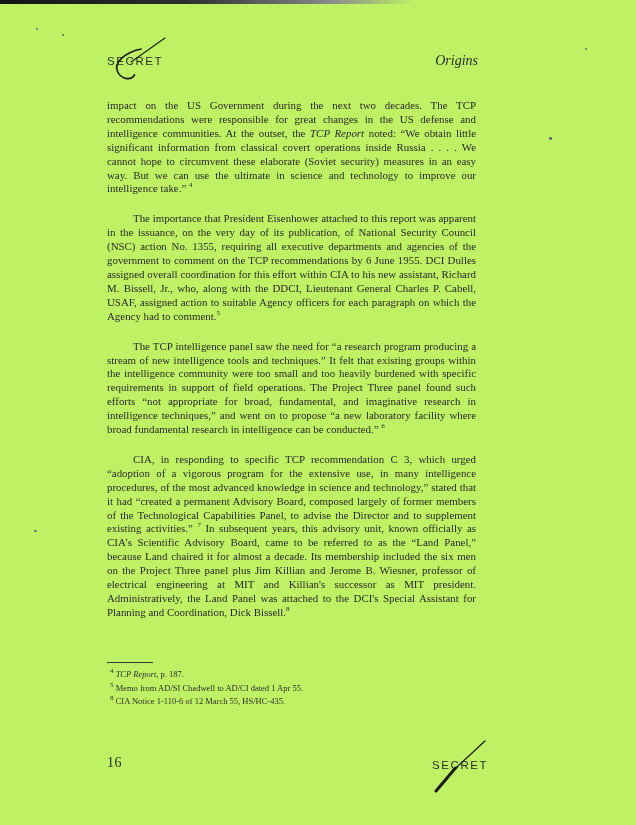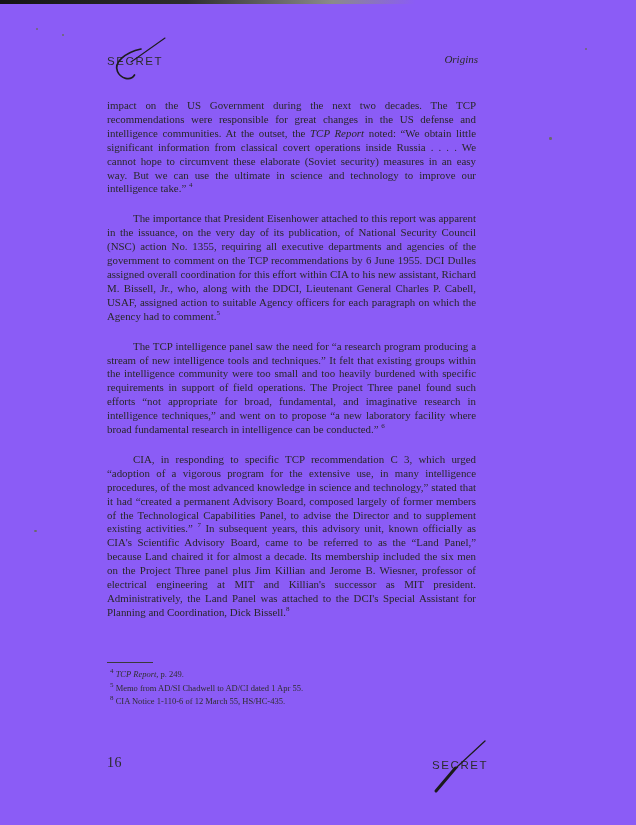--- a/index.html
+++ b/index.html
@@ -6,40 +6,40 @@
   body {
     width: 636px; height: 825px;
     background: #ffffff;
     font-family: "Liberation Serif", serif;
     color: #262626;
     position: relative;
     overflow: hidden;
   }
   .page {
     position: absolute; inset: 0;
-    background: #8b5cf6;
+    background: #bef264;
   }
   .top-scan-band {
     position: absolute; top: 0; left: 0;
     width: 415px; height: 4px;
     background: linear-gradient(to right, #141414 0%, #2e2e2e 45%, #8a8a8a 80%, rgba(160,160,160,0) 100%);
   }
   .stamp {
     font-family: "Liberation Sans", sans-serif;
     font-size: 11.5px;
     letter-spacing: 1.6px;
     color: #2b2b2b;
     position: absolute;
   }
   .stamp-top { left: 107px; top: 55px; }
   .stamp-bottom { left: 432px; top: 759px; }
   .running-title {
     position: absolute; top: 53px; right: 158px;
     font-style: italic;
-    font-size: 11px;
+    font-size: 14px;
     color: #2b2b2b;
   }
   .body-text {
     position: absolute; left: 107px; top: 83px;
     width: 369px;
     font-size: 10.9px;
     line-height: 13.9px;
     text-align: justify;
     color: #282828;
   }
@@ -103,21 +103,21 @@
   <div class="body-text">
       <p class="para"><span>impact on the US Government during the next two decades. The TCP recommendations were responsible for great changes in the US defense and intelligence communities. At the outset, the </span><em>TCP Report</em><span> noted: “We obtain little significant information from classical covert operations inside Russia . . . . We cannot hope to circumvent these elaborate (Soviet security) measures in an easy way. But we can use the ultimate in science and technology to improve our intelligence take.” </span><sup>4</sup></p>
       <p class="para indent"><span>The importance that President Eisenhower attached to this report was apparent in the issuance, on the very day of its publication, of National Security Council (NSC) action No. 1355, requiring all executive departments and agencies of the government to comment on the TCP recommendations by 6 June 1955. DCI Dulles assigned overall coordination for this effort within CIA to his new assistant, Richard M. Bissell, Jr., who, along with the DDCI, Lieutenant General Charles P. Cabell, USAF, assigned action to suitable Agency officers for each paragraph on which the Agency had to comment.</span><sup>5</sup></p>
       <p class="para indent"><span>The TCP intelligence panel saw the need for “a research program producing a stream of new intelligence tools and techniques.” It felt that existing groups within the intelligence community were too small and too heavily burdened with specific requirements in support of field operations. The Project Three panel found such efforts “not appropriate for broad, fundamental, and imaginative research in intelligence techniques,” and went on to propose “a new laboratory facility where broad fundamental research in intelligence can be conducted.” </span><sup>6</sup></p>
       <p class="para indent"><span>CIA, in responding to specific TCP recommendation C 3, which urged “adoption of a vigorous program for the extensive use, in many intelligence procedures, of the most advanced knowledge in science and technology,” stated that it had “created a permanent Advisory Board, composed largely of former members of the Technological Capabilities Panel, to advise the Director and to supplement existing activities.” </span><sup>7</sup><span> In subsequent years, this advisory unit, known officially as CIA's Scientific Advisory Board, came to be referred to as the “Land Panel,” because Land chaired it for almost a decade. Its membership included the six men on the Project Three panel plus Jim Killian and Jerome B. Wiesner, professor of electrical engineering at MIT and Killian's successor as MIT president. Administratively, the Land Panel was attached to the DCI's Special Assistant for Planning and Coordination, Dick Bissell.</span><sup>8</sup></p>
     </div>
 
   <div class="footnote-rule"></div>
 
   <div class="footnotes">
-      <p class="footnote"><sup>4</sup> <em>TCP Report</em><span>, p. 249.</span></p>
+      <p class="footnote"><sup>4</sup> <em>TCP Report</em><span>, p. 187.</span></p>
       <p class="footnote"><sup>5</sup> <span>Memo from AD/SI Chadwell to AD/CI dated 1 Apr 55.</span></p>
       <p class="footnote"><sup>8</sup> <span>CIA Notice 1-110-6 of 12 March 55, HS/HC-435.</span></p>
     </div>
 
   <div class="page-number">16</div>
 
   <div class="stamp stamp-bottom">SECRET</div>
 
   <svg class="pen-marks" viewBox="0 0 636 825" xmlns="http://www.w3.org/2000/svg">
 

